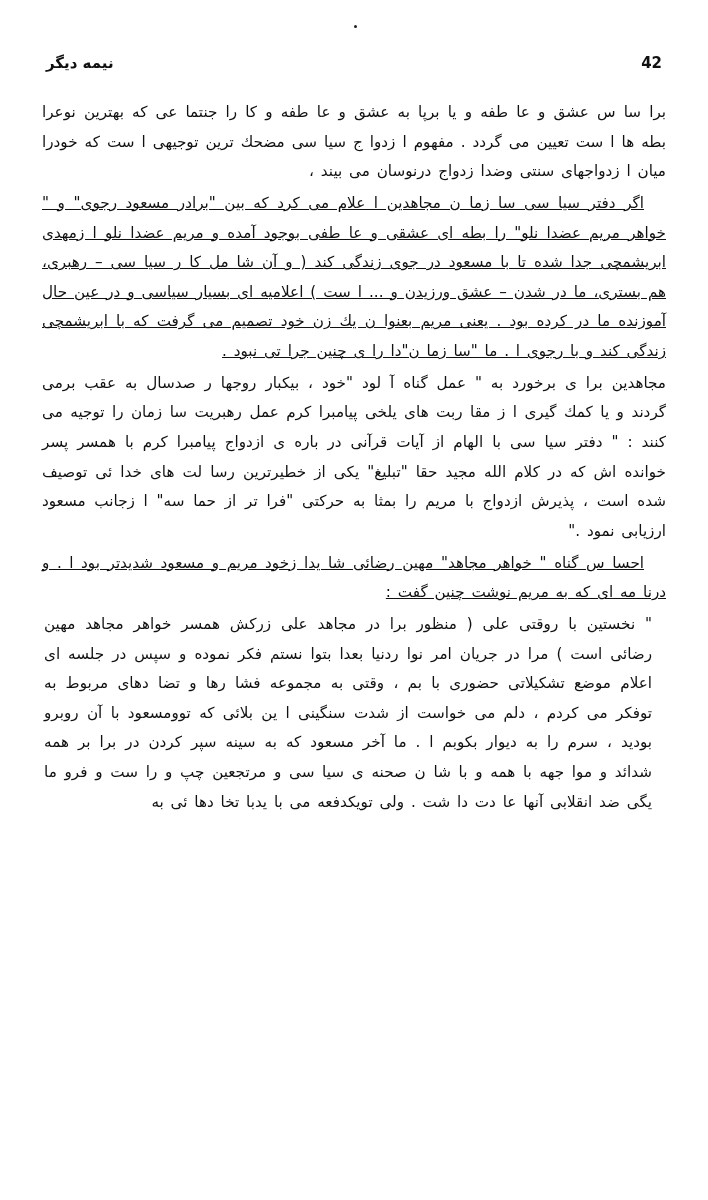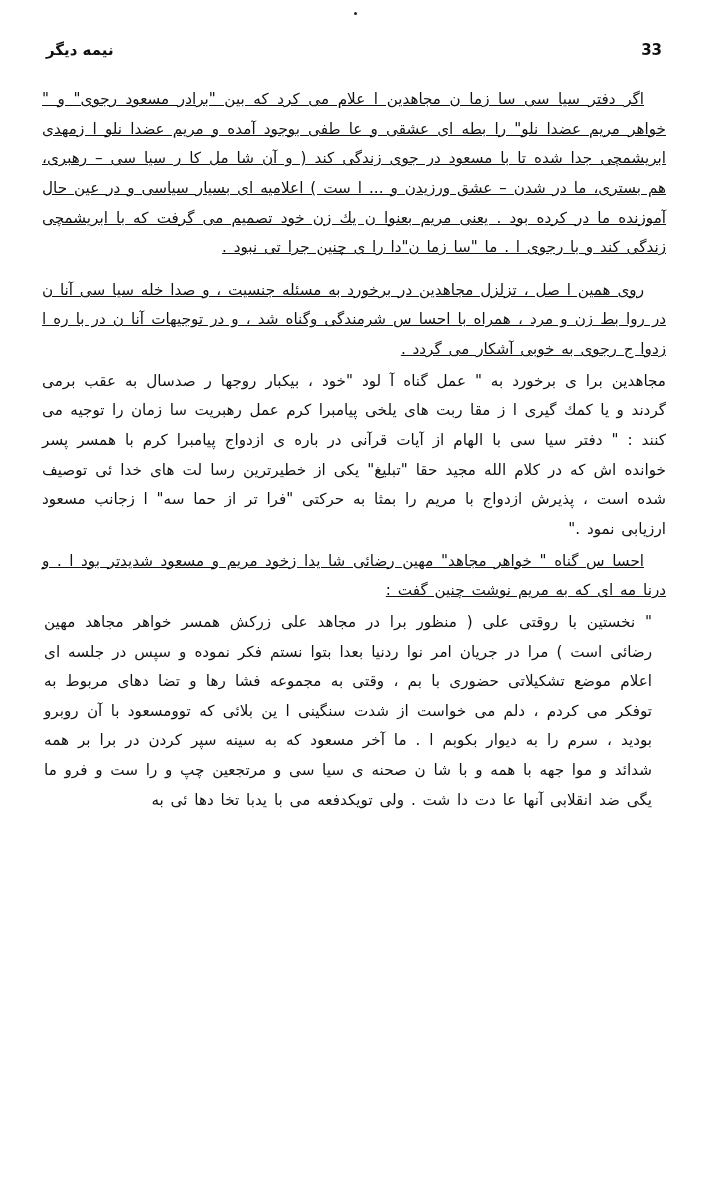--- a/index.html
+++ b/index.html
@@ -14,20 +14,21 @@
     color: #111111;
     position: relative;
     overflow: hidden;
   }
   .page {
     width: 708px;
     height: 856px;
     box-sizing: border-box;
     padding: 41px 42px 10px 42px;
     position: relative;
+    margin-top: 13px;
   }
   
   .header {
     display: flex;
     flex-direction: row-reverse;
     justify-content: space-between;
     align-items: baseline;
     margin-bottom: 26px;
     padding: 0 4px;
   }
@@ -79,27 +80,27 @@
 </style>
 </head>
 <body>
 
 <div class="page">
 
   <div class="header-dot"></div>
 
   <div class="header">
     <span class="header-title">نيمه ديگر</span>
-    <span class="header-page">33</span>
+    <span class="header-page">42</span>
   </div>
 
+  <p class="para">برا سا س عشق و عا طفه و يا برپا به عشق و عا طفه و كا را جنتما عى كه بهترين نوعرا بطه ها ا ست تعيين مى گردد . مفهوم ا زدوا ج سيا سى مضحك ترين توجيهى ا ست كه خودرا ميان ا زدواجهاى سنتى وضدا زدواج درنوسان مى بيند ،</p>
 
   <p class="para indent">اگر دفتر سيا سى سا زما ن مجاهدين ا علام مى كرد كه بين "برادر مسعود رجوى" و " خواهر مريم عضدا نلو" را بطه اى عشقى و عا طفى بوجود آمده و مريم عضدا نلو ا زمهدى ابريشمچى جدا شده تا با مسعود در جوى زندگى كند ( و آن شا مل كا ر سيا سى – رهبرى، هم بسترى، ما در شدن – عشق ورزيدن و ... ا ست ) اعلاميه اى بسيار سياسى و در عين حال آموزنده ما در كرده بود . يعنى مريم بعنوا ن يك زن خود تصميم مى گرفت كه با ابريشمچى زندگى كند و با رجوى ا . ما "سا زما ن"دا را ى چنين جرا تى نبود .</p>
 
-  <p class="para indent gap">روى همين ا صل ، تزلزل مجاهدين در برخورد به مسئله جنسيت ، و صدا خله سيا سى آنا ن در روا بط زن و مرد ، همراه با احسا س شرمندگى وگناه شد ، و در توجيهات آنا ن در با ره ا زدوا ج رجوى به خوبى آشكار مى گردد .</p>
 
   <p class="para">مجاهدين برا ى برخورد به " عمل گناه آ لود "خود ، بيكبار روجها ر صدسال به عقب برمى گردند و يا كمك گيرى ا ز مقا ربت هاى يلخى پيامبرا كرم عمل رهبريت سا زمان را توجيه مى كنند : " دفتر سيا سى با الهام از آيات قرآنى در باره ى ازدواج پيامبرا كرم با همسر پسر خوانده اش كه در كلام الله مجيد حقا "تبليغ" يكى از خطيرترين رسا لت هاى خدا ئى توصيف شده است ، پذيرش ازدواج با مريم را بمثا به حركتى "فرا تر از حما سه" ا زجانب مسعود ارزيابى نمود ."</p>
 
 
   <p class="para indent">احسا س گناه " خواهر مجاهد" مهين رضائى شا يدا زخود مريم و مسعود شديدتر بود ا . و درنا مه اى كه به مريم نوشت چنين گفت :</p>
 
   <p class="para quote">" نخستين با روقتى على ( منظور برا در مجاهد على زركش همسر خواهر مجاهد مهين رضائى است ) مرا در جريان امر نوا ردنيا بعدا بتوا نستم فكر نموده و سپس در جلسه اى اعلام موضع تشكيلاتى حضورى با بم ، وقتى به مجموعه فشا رها و تضا دهاى مربوط به توفكر مى كردم ، دلم مى خواست از شدت سنگينى ا ين بلائى كه توومسعود با آن روبرو بوديد ، سرم را به ديوار بكوبم ا . ما آخر مسعود كه به سينه سپر كردن در برا بر همه شدائد و موا جهه با همه و با شا ن صحنه ى سيا سى و مرتجعين چپ و را ست و فرو ما يگى ضد انقلابى آنها عا دت دا شت . ولى تويكدفعه مى با يدبا تخا دها ئى به</p>
 
 </div>
 

